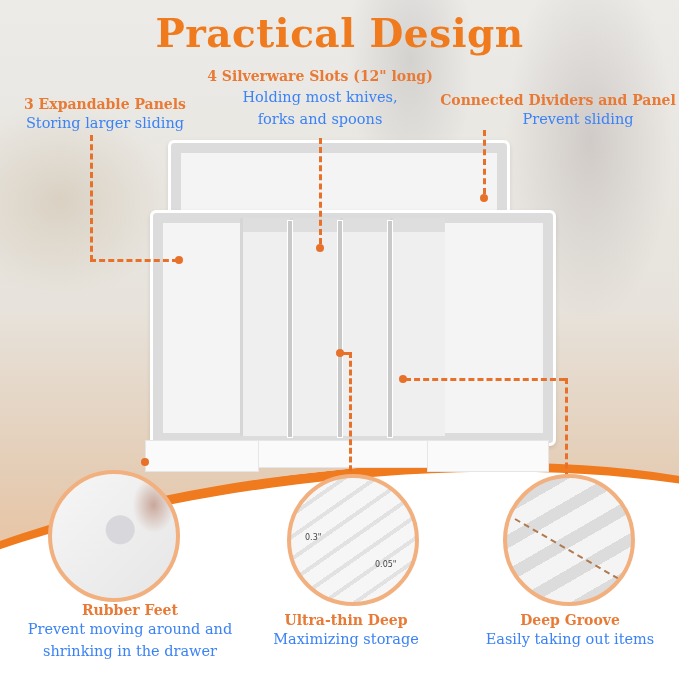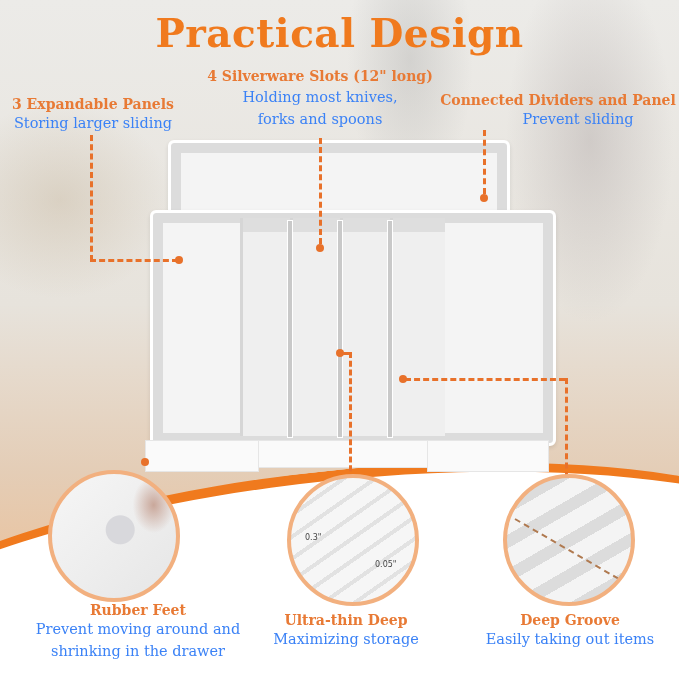--- a/index.html
+++ b/index.html
@@ -47,21 +47,21 @@
     .dim { position: absolute; font-family: "DejaVu Sans", sans-serif; font-size: 8px; color: #444; }
   </style>
 </head>
 <body>
 
 <div class="bg"></div>
 <div class="bottom-white"></div>
 
 <div class="title">Practical Design</div>
 
-<div class="label" style="left:12px; top:96px;">
+<div class="label" style="left:24px; top:96px;">
   <div class="lbl-o">3 Expandable Panels</div>
   <div class="lbl-b">Storing larger sliding</div>
 </div>
 <div class="label" style="left:205px; top:68px; width:230px;">
   <div class="lbl-o">4 Silverware Slots (12" long)</div>
   <div class="lbl-b" style="margin-top:2px;">Holding most knives,</div>
   <div class="lbl-b">forks and spoons</div>
 </div>
 <div class="label" style="left:440px; top:92px; width:236px;">
   <div class="lbl-o">Connected Dividers and Panel</div>
@@ -103,21 +103,21 @@
 
 <div class="circle" style="left:48px; top:470px; background: radial-gradient(circle at 55% 45%, #d8d8dc 0 14px, transparent 15px), radial-gradient(ellipse 30px 40px at 82% 25%, #c9a79a, transparent 70%), linear-gradient(135deg, #f6f6f6, #e6e6e6);"></div>
 <div class="circle" style="left:287px; top:474px; background: repeating-linear-gradient(-35deg, #f6f6f6 0 14px, #e2e2e2 14px 18px);">
   <span class="dim" style="left:14px; top:55px;">0.3"</span>
   <span class="dim" style="left:84px; top:82px;">0.05"</span>
 </div>
 <div class="circle" style="left:503px; top:474px; background: repeating-linear-gradient(-30deg, #f4f4f4 0 18px, #dcdcdc 18px 30px);">
   <div style="position:absolute; left:8px; top:40px; width:140px; border-top:2px dashed #b07a50; transform: rotate(30deg); transform-origin:left;"></div>
 </div>
 
-<div class="label" style="left:8px; top:602px; width:260px;">
+<div class="label" style="left:0; top:602px; width:260px;">
   <div class="lbl-o">Rubber Feet</div>
   <div class="lbl-b">Prevent moving around and</div>
   <div class="lbl-b">shrinking in the drawer</div>
 </div>
 <div class="label" style="left:236px; top:612px; width:220px;">
   <div class="lbl-o">Ultra-thin Deep</div>
   <div class="lbl-b">Maximizing storage</div>
 </div>
 <div class="label" style="left:470px; top:612px; width:200px;">
   <div class="lbl-o">Deep Groove</div>

